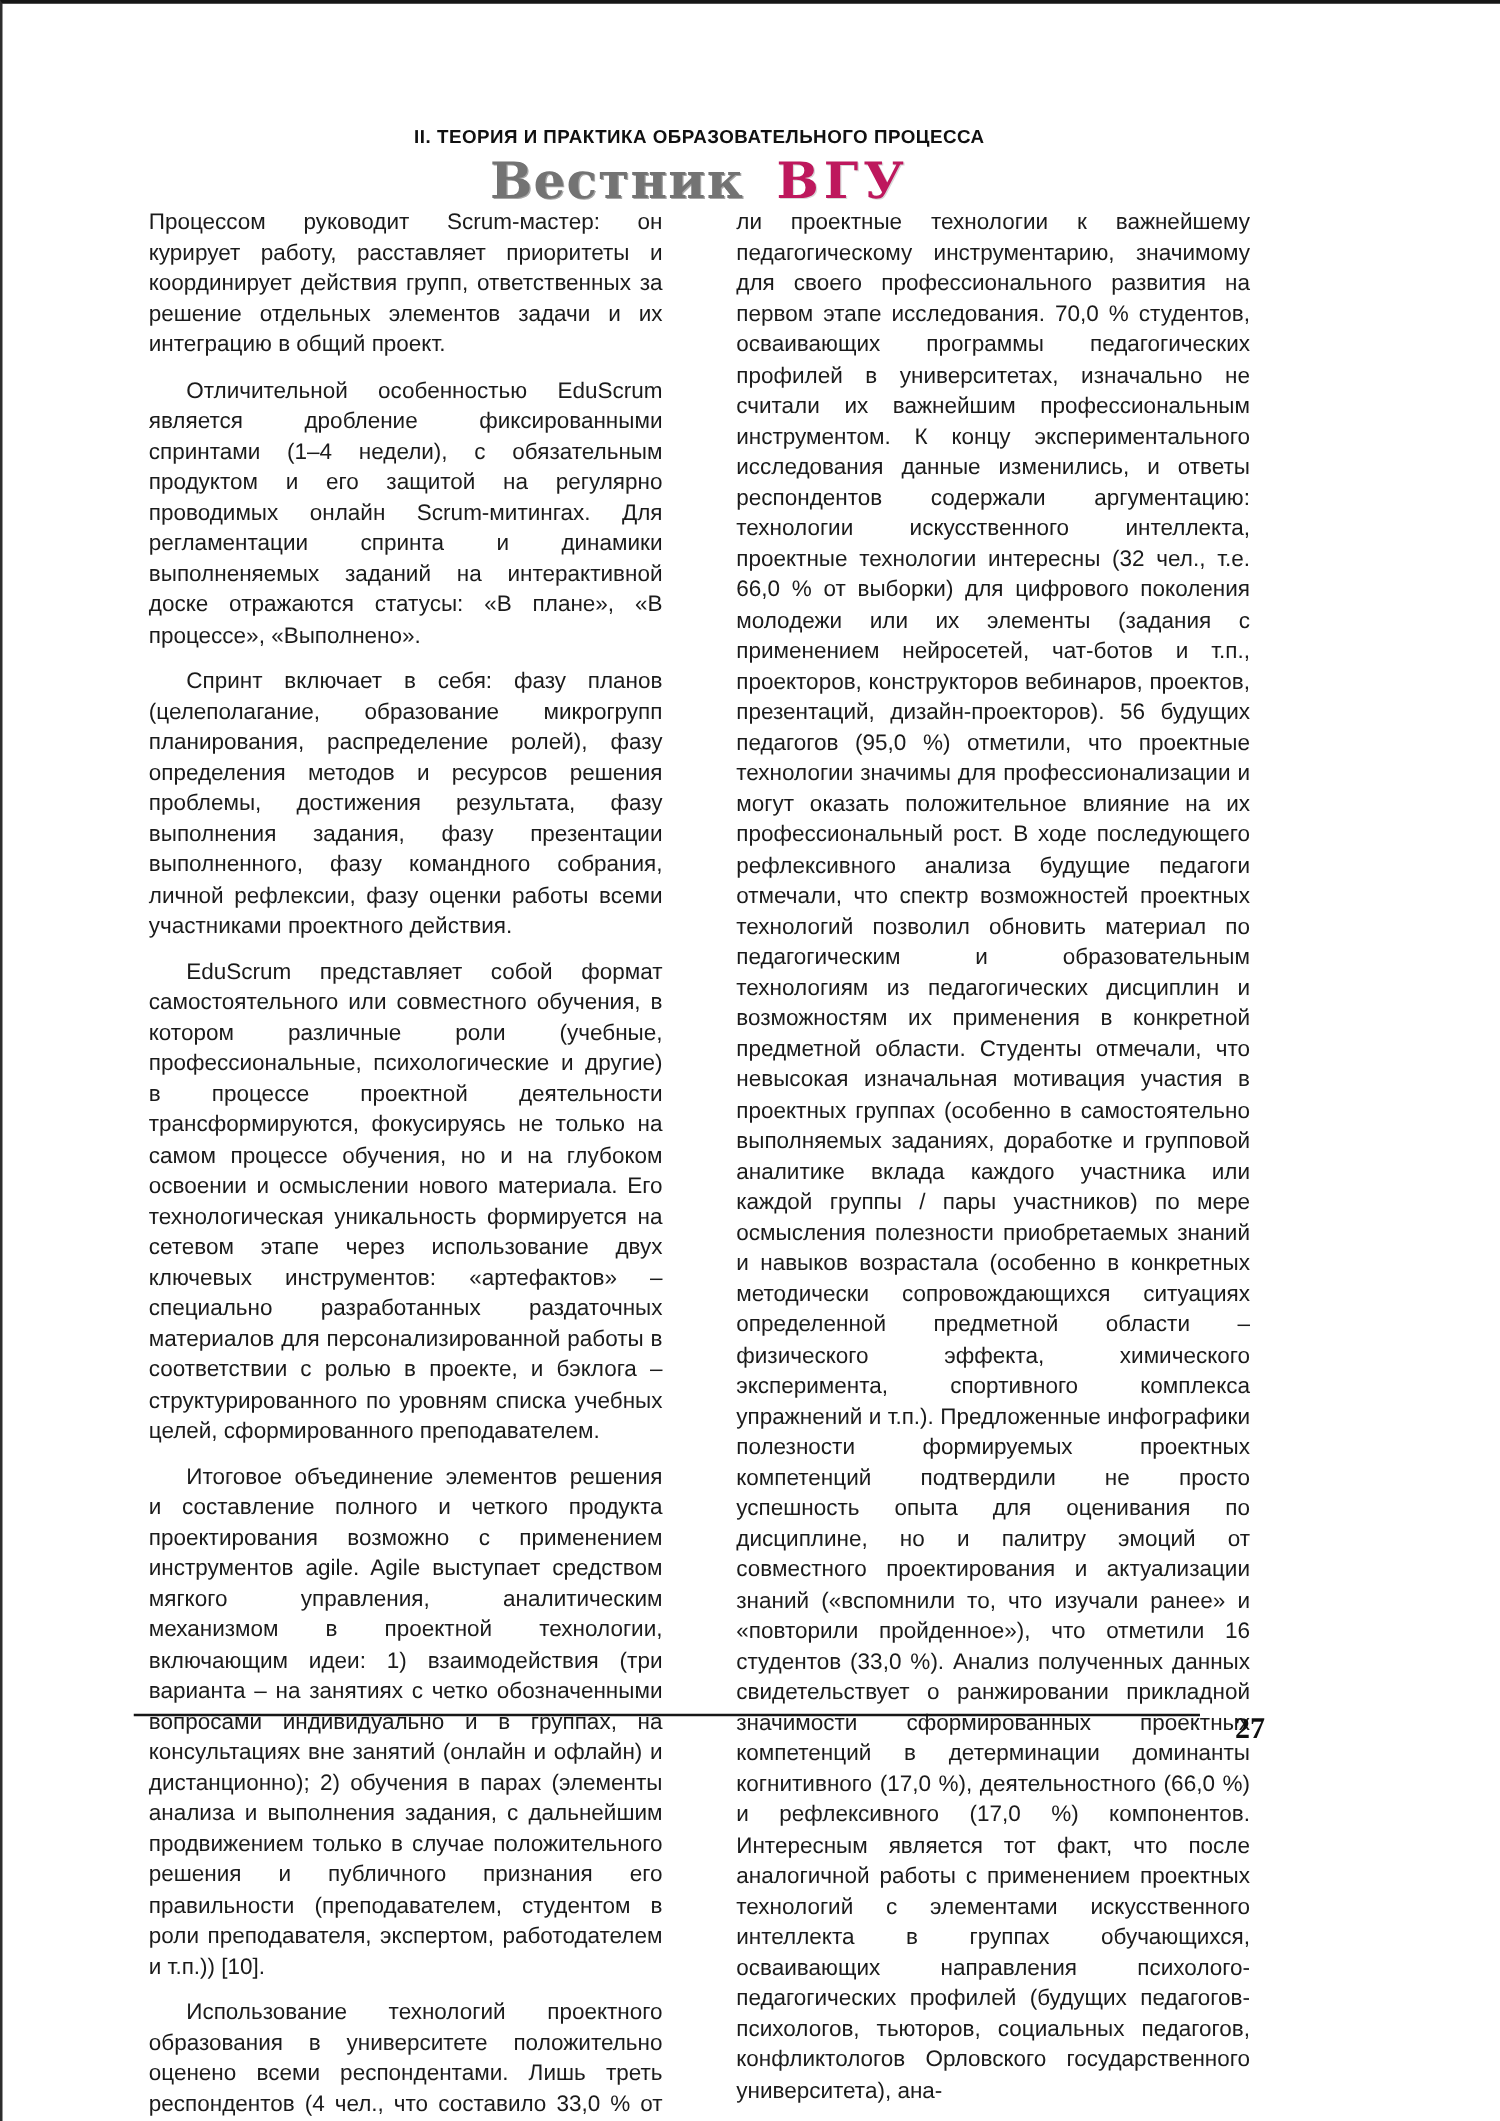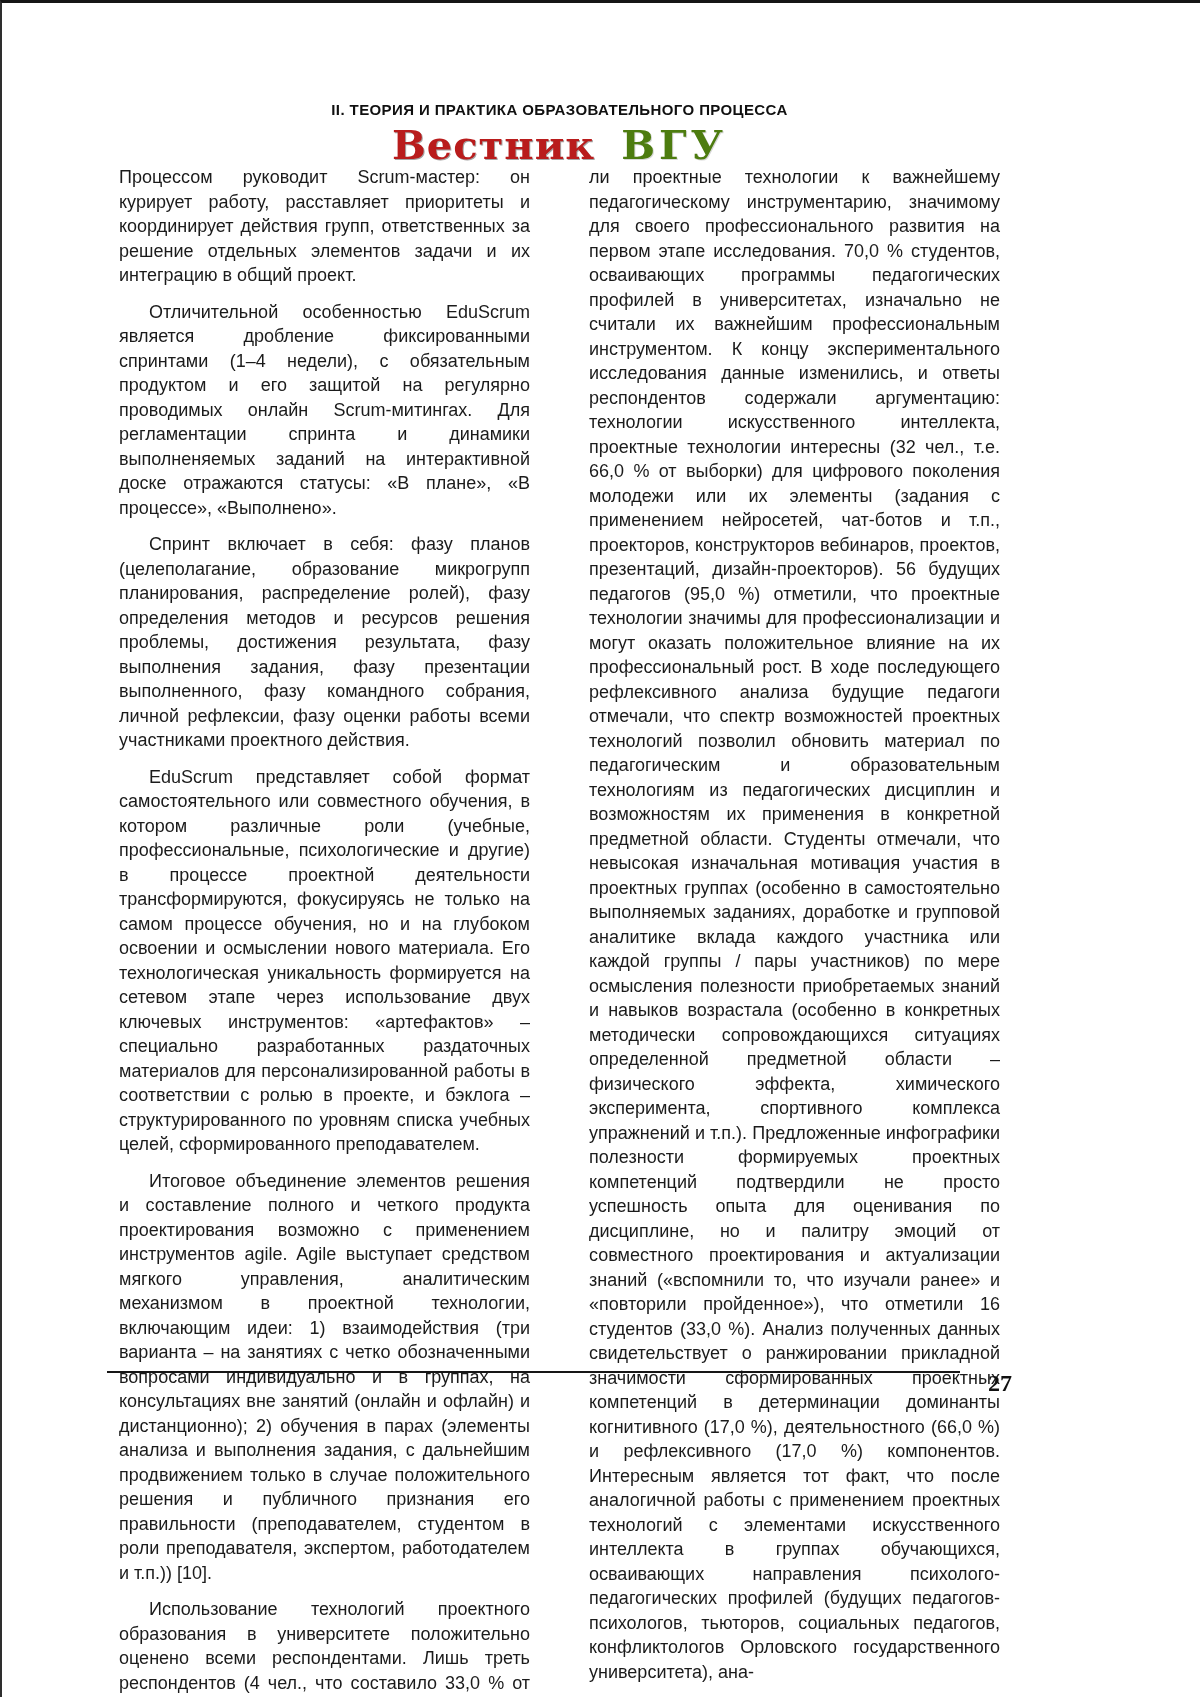--- a/index.html
+++ b/index.html
@@ -44,26 +44,26 @@
     margin: 0 12px 0 14px;
   }
   .journal-logo {
     font-family: "DejaVu Serif", "Liberation Serif", serif;
     font-weight: bold;
     font-size: 40px;
     line-height: 1;
     white-space: nowrap;
   }
   .logo-dark {
-    color: #b91c1c;
+    color: #737373;
     letter-spacing: 1px;
     text-shadow: 1px 1px 0 #a6a6a6;
   }
   .logo-light {
-    color: #4d7c0f;
+    color: #be185d;
     margin-left: 12px;
     letter-spacing: 4px;
     text-shadow: 1px 1px 0 #d8d8d8;
   }
   .article {
     position: absolute;
     left: 105px;
     top: 150px;
     width: 905px;
     display: flex;

